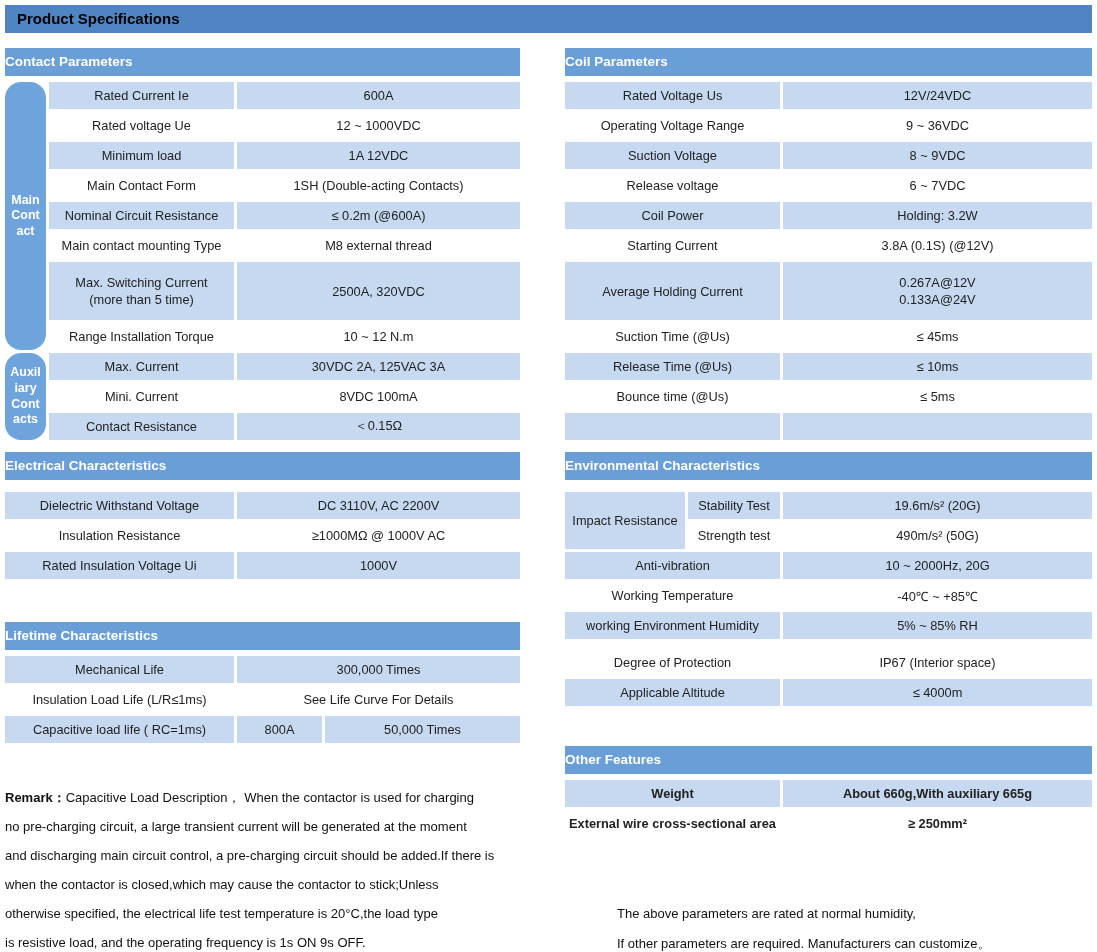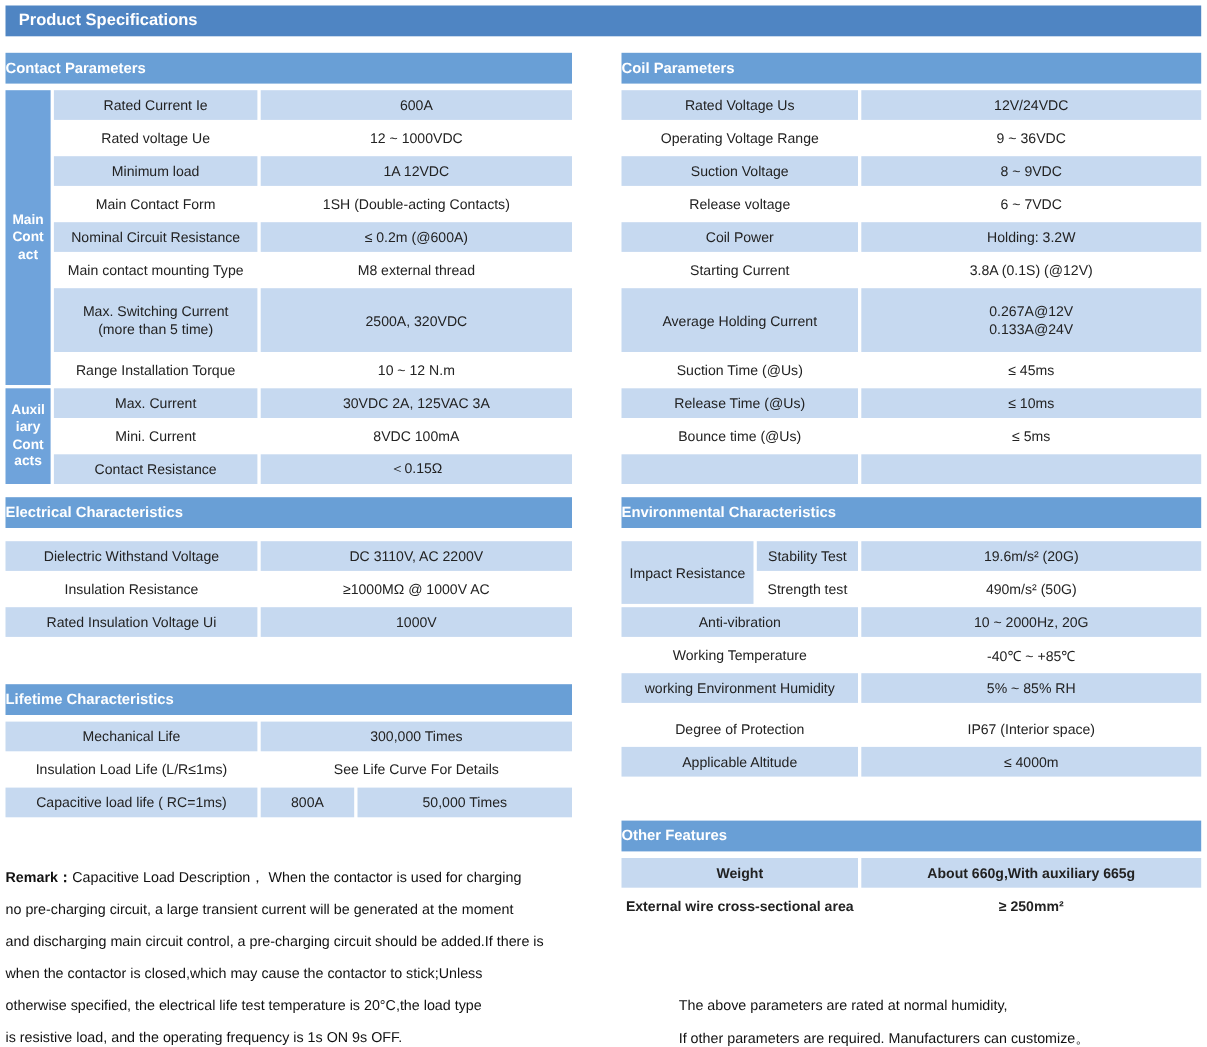--- a/index.html
+++ b/index.html
@@ -1,37 +1,37 @@
 <!DOCTYPE html>
 <html><head>
 <meta charset="utf-8">
 <style>
   * { margin:0; padding:0; box-sizing:border-box; }
   html,body { width:1097px; height:952px; background:#fff;
     font-family:"Liberation Sans", sans-serif; color:#222; }
   #page { position:relative; width:1097px; height:952px; overflow:hidden; }
 
   .banner { position:absolute; left:5px; top:5px; width:1087px; height:28px;
-    background:#4F85C3; color:#ffffff; font-weight:bold; font-size:15px;
+    background:#4F85C3; color:#000000; font-weight:bold; font-size:15px;
     line-height:28px; padding-left:12px; }
 
   .col { position:absolute; top:48px; }
   #left-col  { left:5px;   width:515px; }
   #right-col { left:565px; width:527px; }
 
   .sec-header { height:28px; line-height:28px; text-align:left;
     background:#699FD6; color:#fff; font-weight:bold; font-size:13.5px; }
 
   .tbl { display:grid; gap:3px; margin-top:6px; }
   .cell { display:flex; align-items:center; justify-content:center;
     text-align:center; font-size:12.8px; min-height:27px; padding:1px 4px; }
   .light { background:#C6D9F0; }
   .white { background:#FFFFFF; }
   .side  { background:#6FA3DB; color:#fff; font-weight:bold; font-size:12.5px;
-    word-break:break-all; line-height:1.25; }
+    word-break:break-all; line-height:1.25;border-radius:16px; }
   .multiline { white-space:pre-line; line-height:1.35; }
 
   .contact-tbl, .coil-tbl { grid-template-rows:repeat(6,27px) 58px repeat(4,27px); }
   .contact-tbl { grid-template-columns:41px 185px 1fr; }
   .coil-tbl    { grid-template-columns:215px 1fr; }
   .elec-tbl    { grid-template-columns:229px 1fr; grid-auto-rows:27px; margin-top:12px; }
   .life-tbl    { grid-template-columns:229px 85px 1fr; grid-auto-rows:27px; }
   .env-tbl1    { grid-template-columns:120px 92px 1fr; grid-auto-rows:27px; margin-top:12px; }
   .env-tbl2    { grid-template-columns:215px 1fr; grid-auto-rows:27px; margin-top:10px; }
   .other-tbl   { grid-template-columns:215px 1fr; grid-auto-rows:27px;font-weight:bold; }

